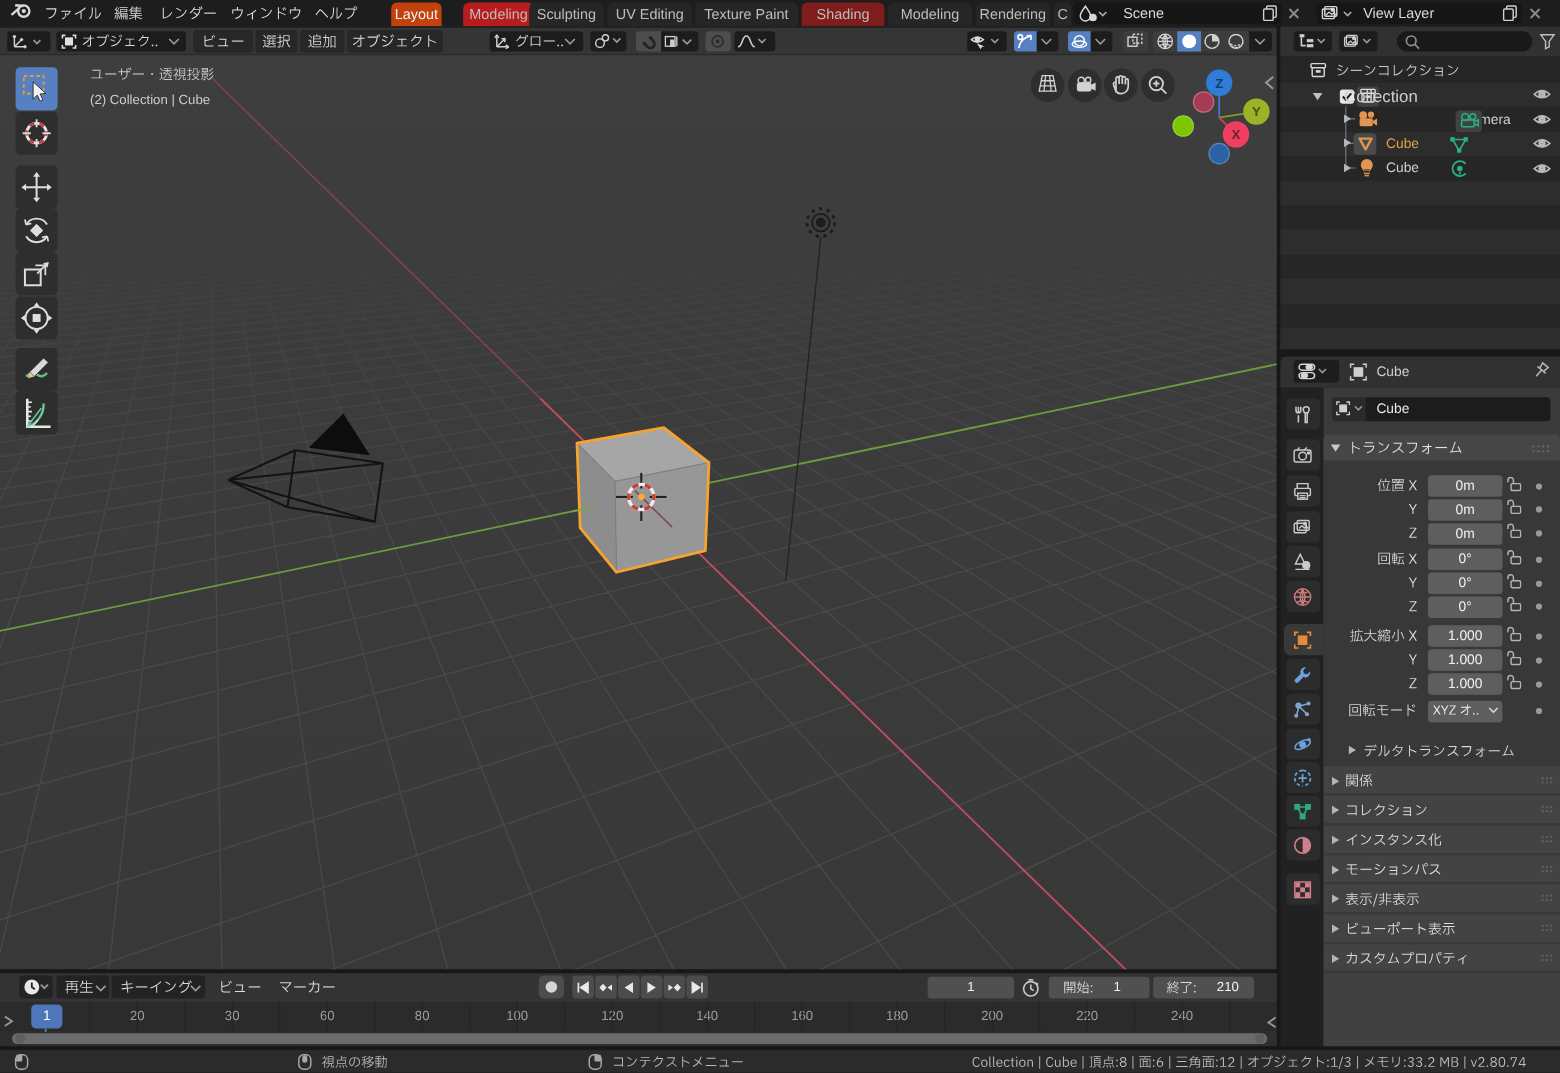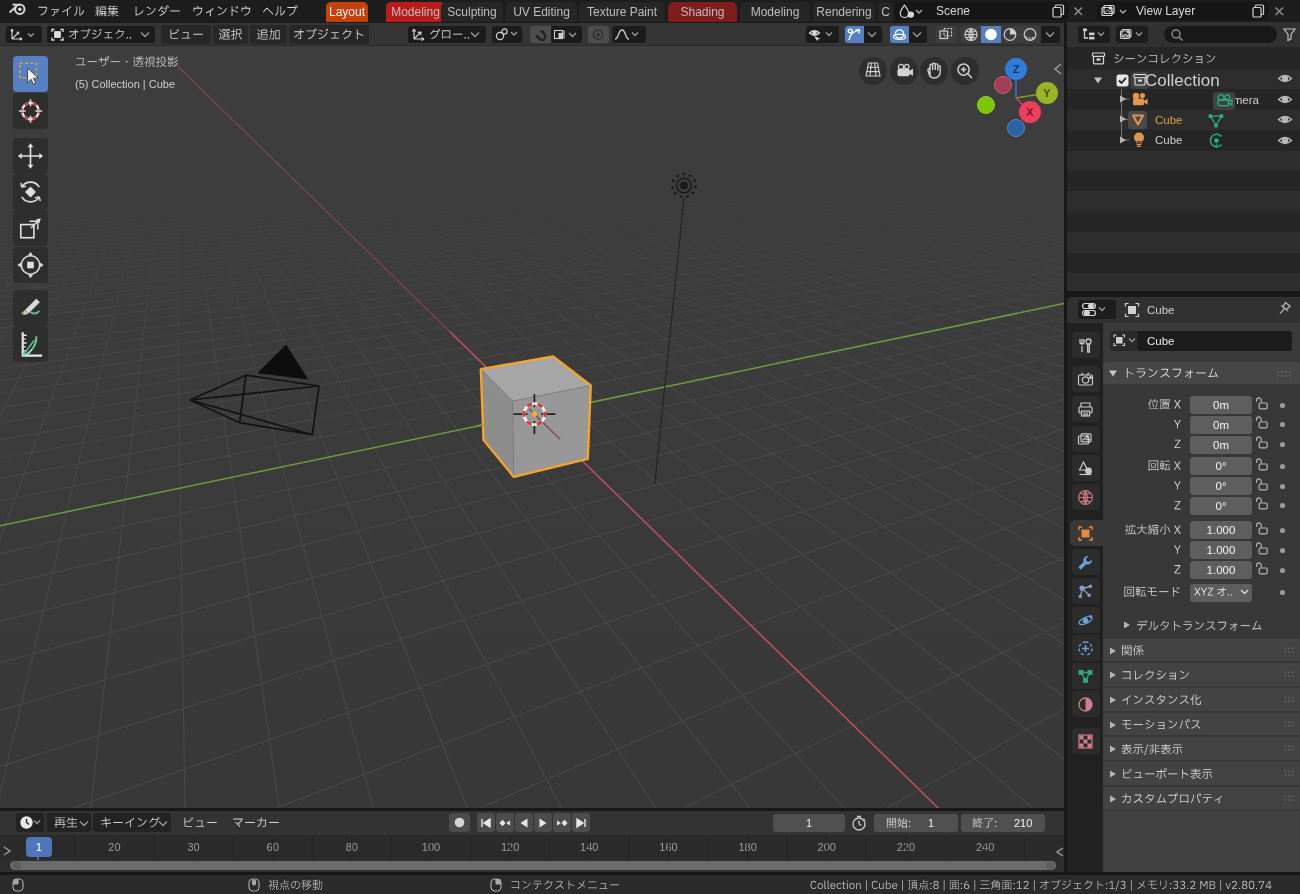--- a/index.html
+++ b/index.html
@@ -231,21 +231,21 @@
     <g transform="translate(534.4 414.1)">
       <line x1="0" y1="-20" x2="0" y2="-7" stroke="#1e1e1e" stroke-width="1.7"></line>
       <line x1="0" y1="7" x2="0" y2="20" stroke="#1e1e1e" stroke-width="1.7"></line>
       <line x1="-21" y1="0" x2="-7" y2="0" stroke="#1e1e1e" stroke-width="1.7"></line>
       <line x1="7" y1="0" x2="21" y2="0" stroke="#1e1e1e" stroke-width="1.7"></line>
       <circle r="10.5" fill="none" stroke="#ececec" stroke-width="2.8"></circle>
       <circle r="10.5" fill="none" stroke="#cc3b3b" stroke-width="2.8" stroke-dasharray="5.5 5.5" stroke-dashoffset="2.75"></circle>
       <circle r="2.6" fill="#ffab2e"></circle>
     </g>
   </svg>
-<div class="a" style="left:75px;top:78px;font-size:11px;color:#cdcdcd;line-height:12px">(5) Collection | Cube</div>
+<div class="a" style="left:75px;top:78px;font-size:11px;color:#cdcdcd;line-height:12px">(2) Collection | Cube</div>
 <div class="a" style="left:13px;top:56px;width:35px;height:36px;background:#5680c2;border-radius:4px"></div>
 <svg class="a" style="left:13px;top:56px;" width="35" height="36" viewBox="0 0 36 36">
     <g fill="none">
       <rect x="7" y="7" width="17" height="15" stroke="#e0a132" stroke-width="1.6" stroke-dasharray="3 2.4"></rect>
       <path d="M15 12 L15 27 L18.6 23.4 L21 28.6 L23.4 27.4 L21 22.4 L26 22 Z" fill="#f2f2f2" stroke="#2a2a2a" stroke-width="0.8"></path>
     </g>
   </svg>
 <div class="a" style="left:13px;top:92.5px;width:35px;height:36px;background:#2e2e2e;border-radius:4px"></div>
 <svg class="a" style="left:13px;top:92.5px;" width="35" height="36" viewBox="0 0 36 36">
     <g fill="none">
@@ -422,21 +422,21 @@
     <path d="M3 6.5 L5.5 9 L10 3.8" stroke="#222" stroke-width="1.8" fill="none"></path>
   </svg>
 <div class="a" style="left:1131px;top:71.9px;width:18px;height:17px;background:#424242;border-radius:3px"></div>
 <svg class="a" style="left:1133px;top:73.4px;" width="14" height="14" viewBox="0 0 14 14">
     <g fill="none" stroke="#e0e0e0" stroke-width="1.1">
       <rect x="1" y="1.5" width="12" height="3.2" rx="0.8"></rect>
       <path d="M2 4.7 V11.2 a0.8 0.8 0 0 0 0.8 0.8 H11.2 a0.8 0.8 0 0 0 0.8-0.8 V4.7"></path>
       <rect x="5" y="6.6" width="4" height="2" fill="#e0e0e0" stroke="none"></rect>
     </g>
   </svg>
-<div class="a" style="left:1145px;top:73.4px;width:80px;height:15px;color:#cfcfcf;font-size:17px;line-height:15px">Collection</div>
+<div class="a" style="left:1120px;top:73.4px;width:80px;height:15px;color:#cfcfcf;font-size:14px;line-height:15px">Collection</div>
 <svg class="a" style="left:1131px;top:92px;" width="17" height="16" viewBox="0 0 17 16">
     <g fill="#e09553">
       <circle cx="5" cy="4" r="3.2"></circle>
       <circle cx="11.5" cy="3.6" r="2.6"></circle>
       <rect x="2" y="6.6" width="11" height="6.6" rx="1.2"></rect>
       <path d="M13 8.8 l3.6-2 v6 L13 10.6 Z"></path>
     </g>
   </svg>
 <div class="a" style="left:1218px;top:92.7px;width:80px;height:15px;color:#cfcfcf;font-size:11.5px;line-height:15px">Camera</div>
 <div class="a" style="left:1213px;top:91.5px;width:22px;height:18px;background:#424242;border-radius:3px"></div>

